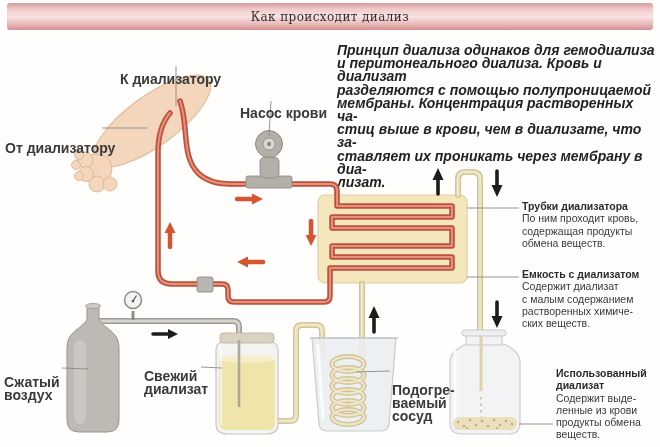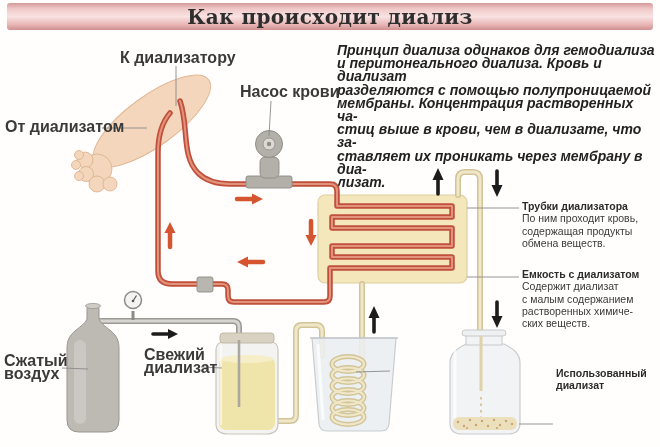--- a/index.html
+++ b/index.html
@@ -1,25 +1,25 @@
 <!DOCTYPE html>
 <html><head>
 <meta charset="utf-8">
 <style>
   html,body{margin:0;padding:0;background:#fff;}
   #stage{position:relative;width:660px;height:447px;background:#fffefd;overflow:hidden;
          font-family:"Liberation Sans","DejaVu Sans",sans-serif;}
   .banner{position:absolute;left:7px;top:3px;width:646px;height:27px;border-radius:3px;
           background:linear-gradient(180deg,#d59a9a 0%,#f0c9c9 22%,#f9e2e2 50%,#eab9b9 78%,#d09090 100%);
           display:flex;align-items:center;justify-content:center;}
-  .banner h1{margin:12px;font-family:"DejaVu Serif","Liberation Serif",serif;font-size:20px;
-             font-weight:bold;color:#2e2e2e;letter-spacing:.4px;}
+  .banner h1{margin:12px;font-family:"DejaVu Serif","Liberation Serif",serif;font-size:12px;
+             font-weight:normal;color:#2e2e2e;letter-spacing:.4px;}
   .intro{position:absolute;left:337px;top:44px;width:320px;font-size:14px;line-height:13.2px;
          font-style:italic;font-weight:bold;color:#222;white-space:pre-line;}
-  .lbl{position:absolute;font-size:16px;line-height:13px;font-weight:bold;color:#3a3a3a;white-space:pre-line;}
+  .lbl{position:absolute;font-size:14px;line-height:13px;font-weight:bold;color:#3a3a3a;white-space:pre-line;margin-top:22px;}
   .callout{position:absolute;width:140px;font-size:10.5px;line-height:12.3px;color:#3a3a3a;}
   .callout .ct{font-weight:bold;color:#2b2b2b;white-space:pre-line;}
   .callout .cb{white-space:pre-line;}
   svg{position:absolute;left:0;top:0;}
 </style>
 </head>
 <body>
 
 <div id="stage">
 
@@ -204,40 +204,47 @@
       <line x1="467" y1="208" x2="519" y2="208"></line>
       <line x1="467" y1="277" x2="519" y2="277"></line>
       <line x1="519" y1="424" x2="553" y2="424"></line>
       <line x1="356" y1="372" x2="390" y2="371"></line>
       <line x1="201" y1="367" x2="222" y2="368"></line>
       <line x1="62" y1="368" x2="88" y2="369"></line>
     </g>
   </svg>
 
   <div class="lbl" style="left:120px;top:51px;">К диализатору</div>
-  <div class="lbl" style="left:5px;top:120px;">От диализатом</div>
+  <div class="lbl" style="left:5px;top:120px;">От диализатору</div>
   <div class="lbl" style="left:240px;top:85px;">Насос крови</div>
   <div class="lbl" style="left:4px;top:354px;">Сжатый
 воздух</div>
   <div class="lbl" style="left:144px;top:348px;">Свежий
 диализат</div>
+  <div class="lbl" style="left:392px;top:362px;">Подогре-
+ваемый
+сосуд</div>
 
   <div class="callout" style="left:522px;top:200px;">
     <div class="ct">Трубки диализатора</div>
     <div class="cb">По ним проходит кровь,
 содержащая продукты
 обмена веществ.</div>
   </div>
 
   <div class="callout" style="left:522px;top:268px;">
     <div class="ct">Емкость с диализатом</div>
     <div class="cb">Содержит диализат
 с малым содержанием
 растворенных химиче-
 ских веществ.</div>
   </div>
 
   <div class="callout" style="left:556px;top:367px;width:104px;">
     <div class="ct">Использованный
 диализат</div>
+    <div class="cb">Содержит выде-
+ленные из крови
+продукты обмена
+веществ.</div>
   </div>
 
 </div>
 
 </body></html>

